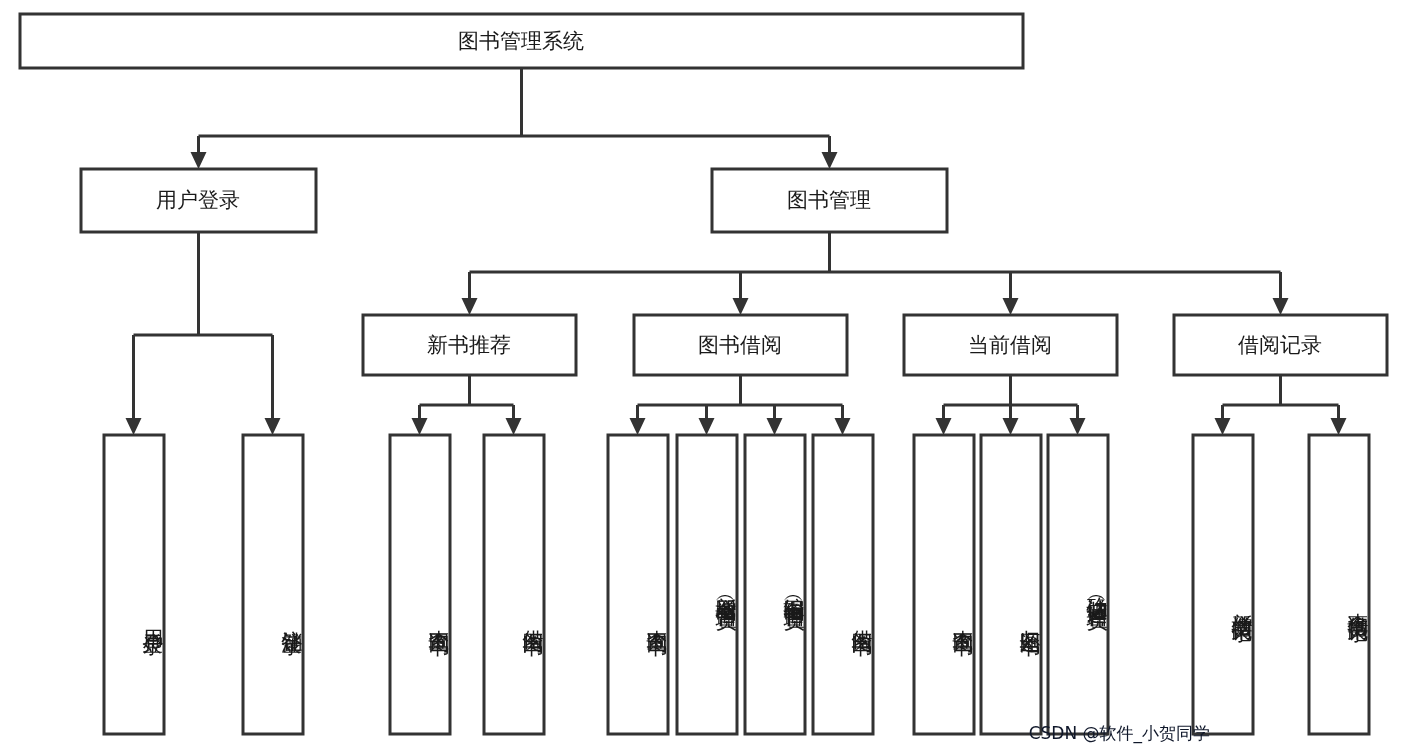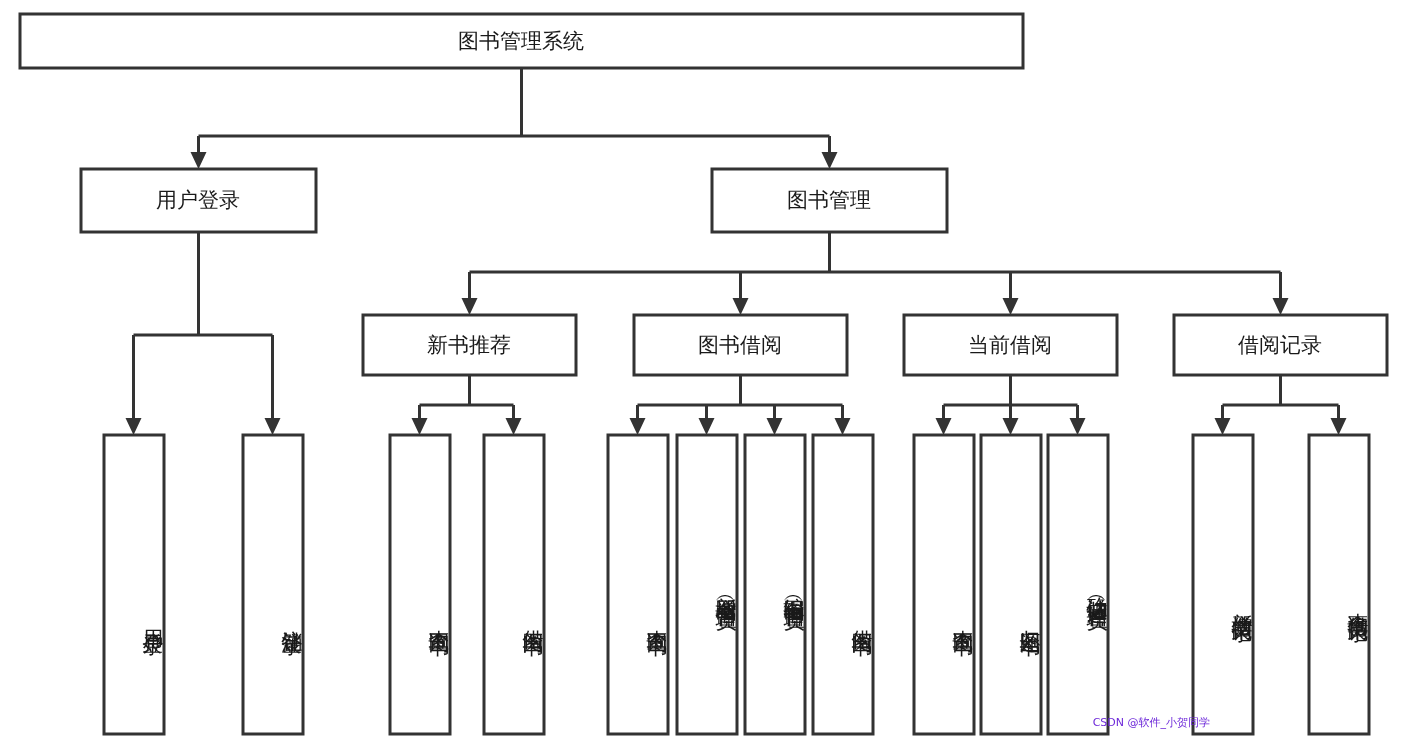--- a/index.html
+++ b/index.html
@@ -59,24 +59,24 @@
     letter-spacing: 2px;
     white-space: nowrap;
     display: flex;
     align-items: flex-start;
     justify-content: center;
     pointer-events: none;
   }
   .watermark {
     position: absolute;
     right: 8px;
-    bottom: 17px;
-    font-family: "DejaVu Sans", "Liberation Sans", sans-serif;
-    font-size: 11px;
-    color: #6d28d9;
+    bottom: 2px;
+    font-family: "DejaVu Sans", "Liberation Sans", sans-serif;
+    font-size: 17px;
+    color: #0f172a;
     white-space: nowrap;
     user-select: none;
   }
 </style>
 </head>
 <body>
 
 <div id="canvas">
 
   <svg class="diagram" viewBox="0 0 1405 747">

